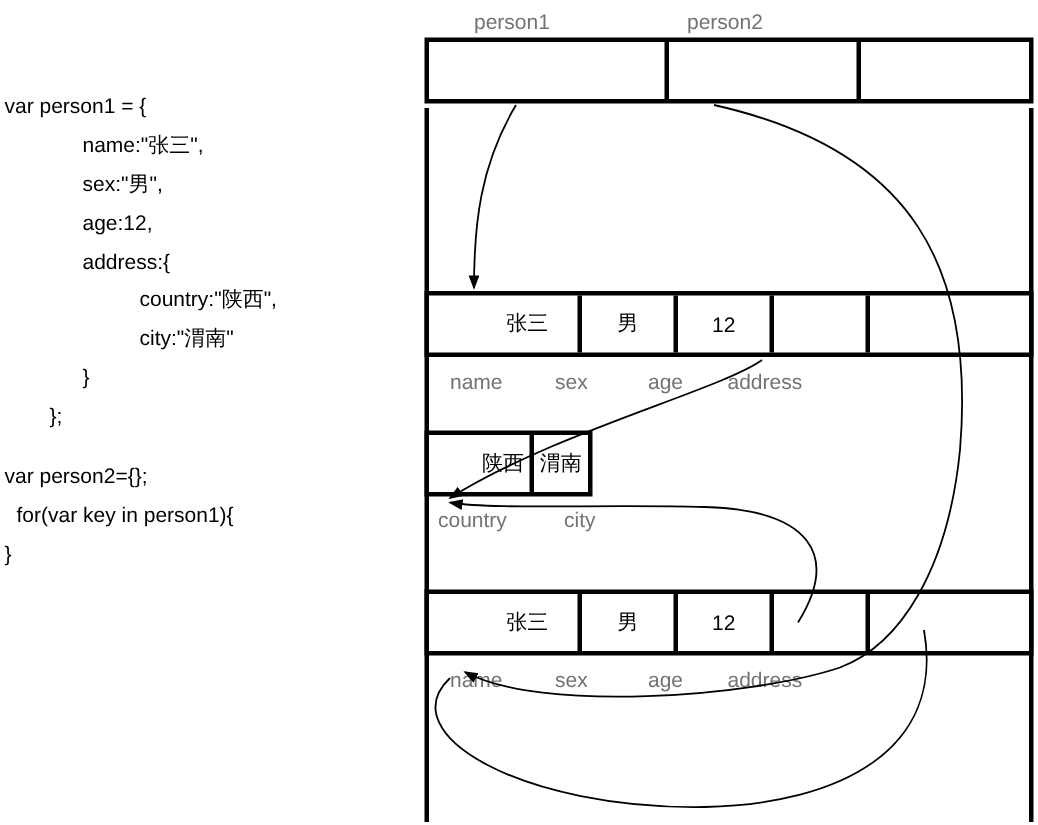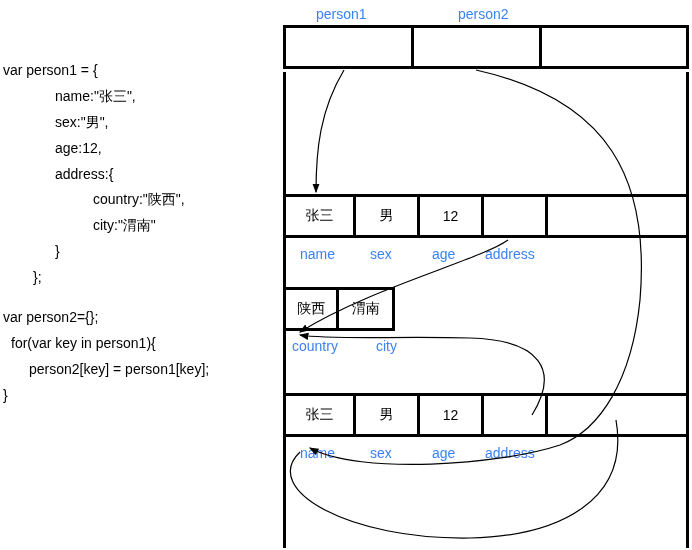--- a/index.html
+++ b/index.html
@@ -29,41 +29,42 @@
     margin-top: 28px;
   }
   .code .line { white-space: pre; }
   .code .i1 { padding-left: 52px; }
   .code .i2 { padding-left: 90px; }
   .code .sp { height: 14px; }
 
   
   .lbl {
     position: absolute;
-    color: #3b82f6;
+    color: #737373;
     font-size: 14px;
   }
 
   
   .frame {
     position: absolute;
     border: 3px solid #000;
     background: transparent;
   }
   .cell {
     border-right: 3px solid #000;
     display: flex;
     align-items: center;
     justify-content: center;
     height: 100%;
     font-size: 14px;
   }
   .row {
     display: flex;
     height: 100%;
+    margin-left: 32px;
   }
 
   svg.arrows {
     position: absolute;
     left: 0; top: 0;
     width: 692px; height: 550px;
     pointer-events: none;
   }
 </style>
 </head>
@@ -77,21 +78,20 @@
     <div class="line i1">sex:"男",</div>
     <div class="line i1">age:12,</div>
     <div class="line i1">address:{</div>
     <div class="line i2">country:"陕西",</div>
     <div class="line i2">city:"渭南"</div>
     <div class="line i1">}</div>
     <div class="line" style="padding-left:30px">};</div>
     <div class="sp"></div>
     <div class="line">var person2={};</div>
     <div class="line" style="padding-left:8px">for(var key in person1){</div>
-    <div class="line" style="padding-left:26px">person2[key] = person1[key];</div>
     <div class="line">}</div>
   </div>
 
   <div class="lbl" style="left:316px; top:6px">person1</div>
   <div class="lbl" style="left:458px; top:6px">person2</div>
 
   <div class="frame" style="left:283px; top:25px; width:406px; height:44px">
     <div class="row">
       <div class="cell" style="width:128px"></div>
       <div class="cell" style="width:128px"></div>

